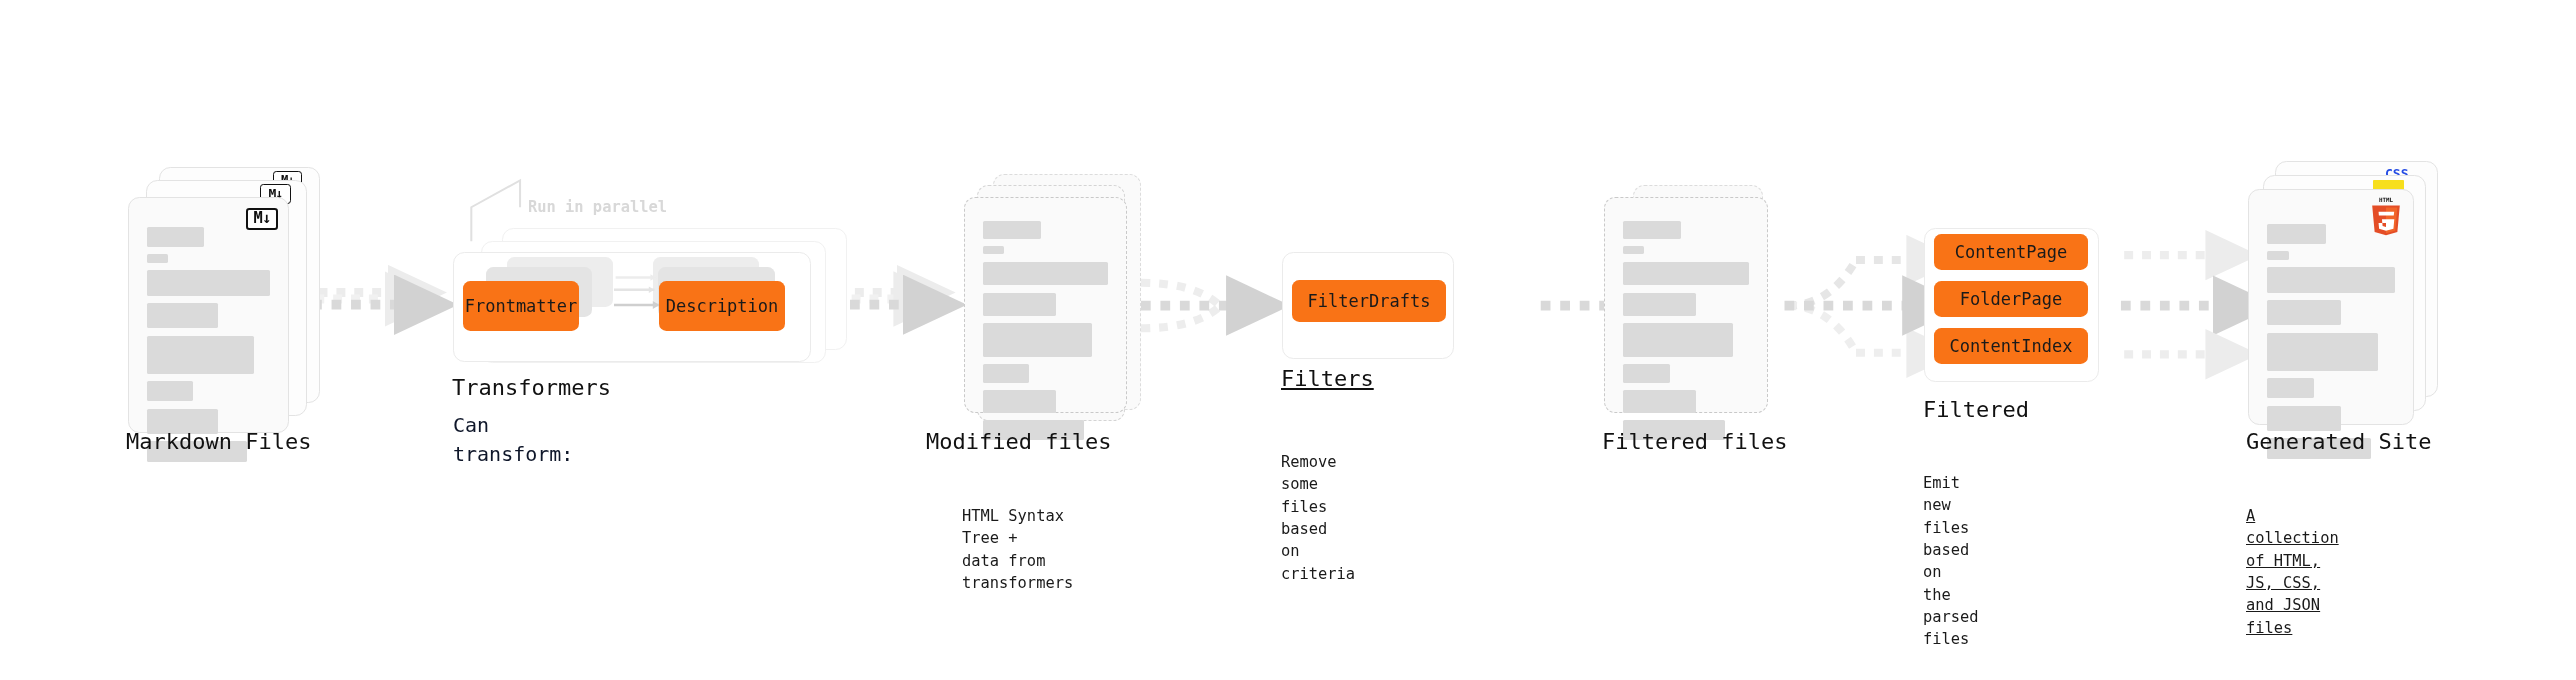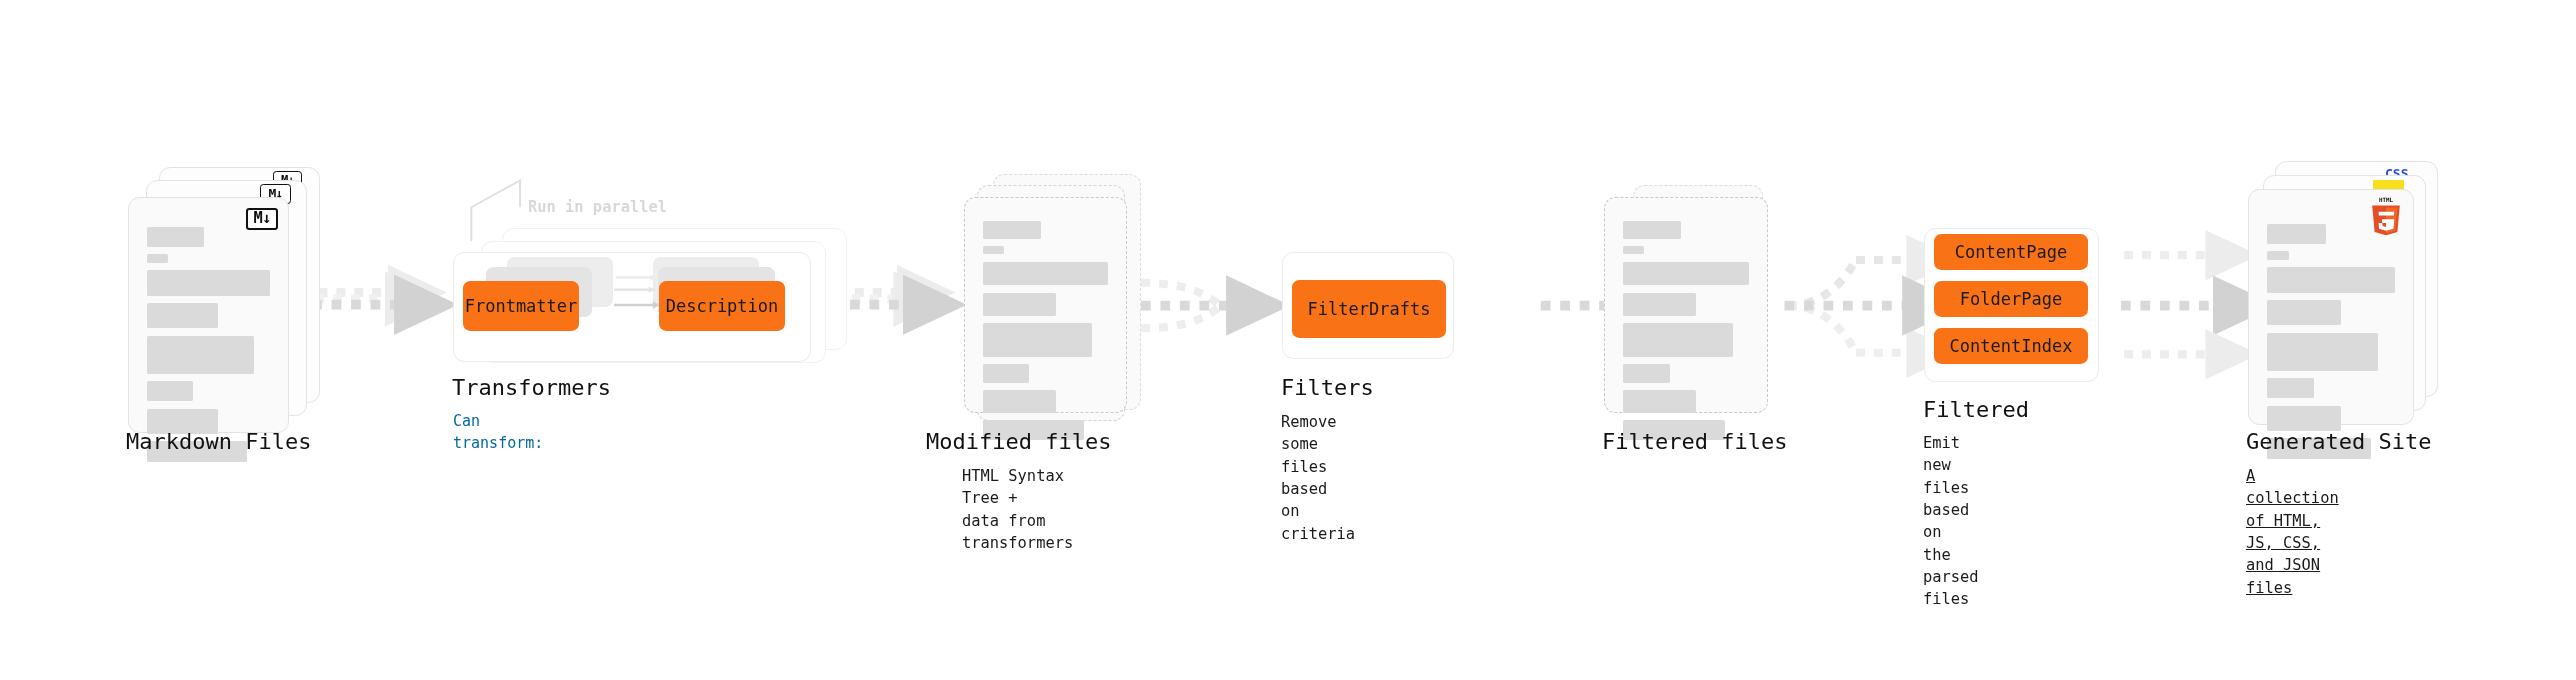--- a/index.html
+++ b/index.html
@@ -108,33 +108,34 @@
     color: #111111;
     white-space: nowrap;
     letter-spacing: 0px;
   }
   .stage-desc {
     position: absolute;
     font-size: 15.4px;
     line-height: 1.45;
     color: #1a1a1a;
     white-space: pre-line;
+    margin-top: 40px;
   }
   .note-label {
     position: absolute;
     font-size: 15.4px;
     color: #d8d8d8;
     white-space: nowrap;
   }
 
   .bullet-list {
     position: absolute;
-    font-size: 15px;
+    font-size: 20px;
     line-height: 1.45;
-    color: #0369a1;
+    color: #0f172a;
   }
   .bullet-list .lead { margin-bottom: 1.6px; }
   .bullet-list ul { list-style: none; padding-left: 8.1px; }
   .bullet-list li::before { content: "\2022"; margin-right: 7.3px; }
 
   
   .arrows {
     position: absolute;
     left: 0; top: 0;
     width: 2576px; height: 681px;
@@ -275,23 +276,23 @@
 
     <div class="stage-title" style="left:926px; top:429px;">Modified files</div>
     <div class="stage-desc" style="left:962px; top:465px;">HTML Syntax Tree +
 data from transformers</div>
   </div>
 
   <div class="stage">
 
     <div class="panel" style="left:1282px; top:252px; width:172px; height:107px; border-color:#ebebeb;"></div>
 
-    <div class="chip" style="left:1292px; top:280px; width:154px; height:58px;">FilterDrafts</div>
-
-    <div class="stage-title" style="left:1281px; top:375px;">Filters</div>
+    <div class="chip" style="left:1292px; top:280px; width:154px; height:42px;">FilterDrafts</div>
+
+    <div class="stage-title" style="left:1281px; top:366px;text-decoration:underline;">Filters</div>
     <div class="stage-desc" style="left:1281px; top:411px;">Remove some files based
 on criteria</div>
   </div>
 
   <div class="stage">
 
     <div class="filecard dashed" style="left:1633px; top:185px; width:130px; height:228px; border-color:#dcdcdc;"></div>
 
     <div class="filecard dashed" style="left:1604px; top:197px; width:164px; height:216px;">
       <div class="skeleton-body" style="top:23px;">

